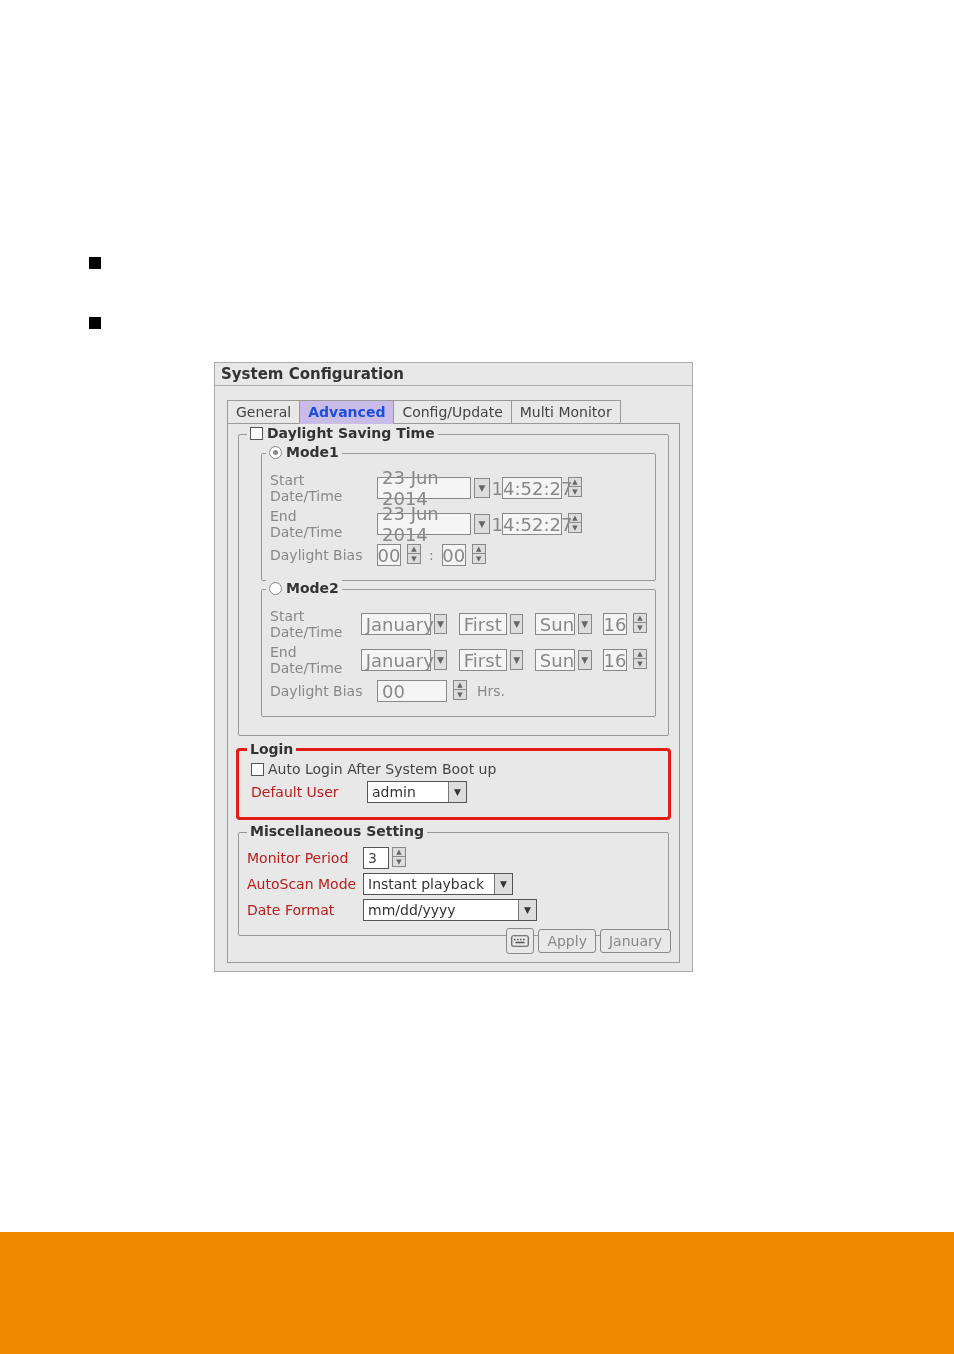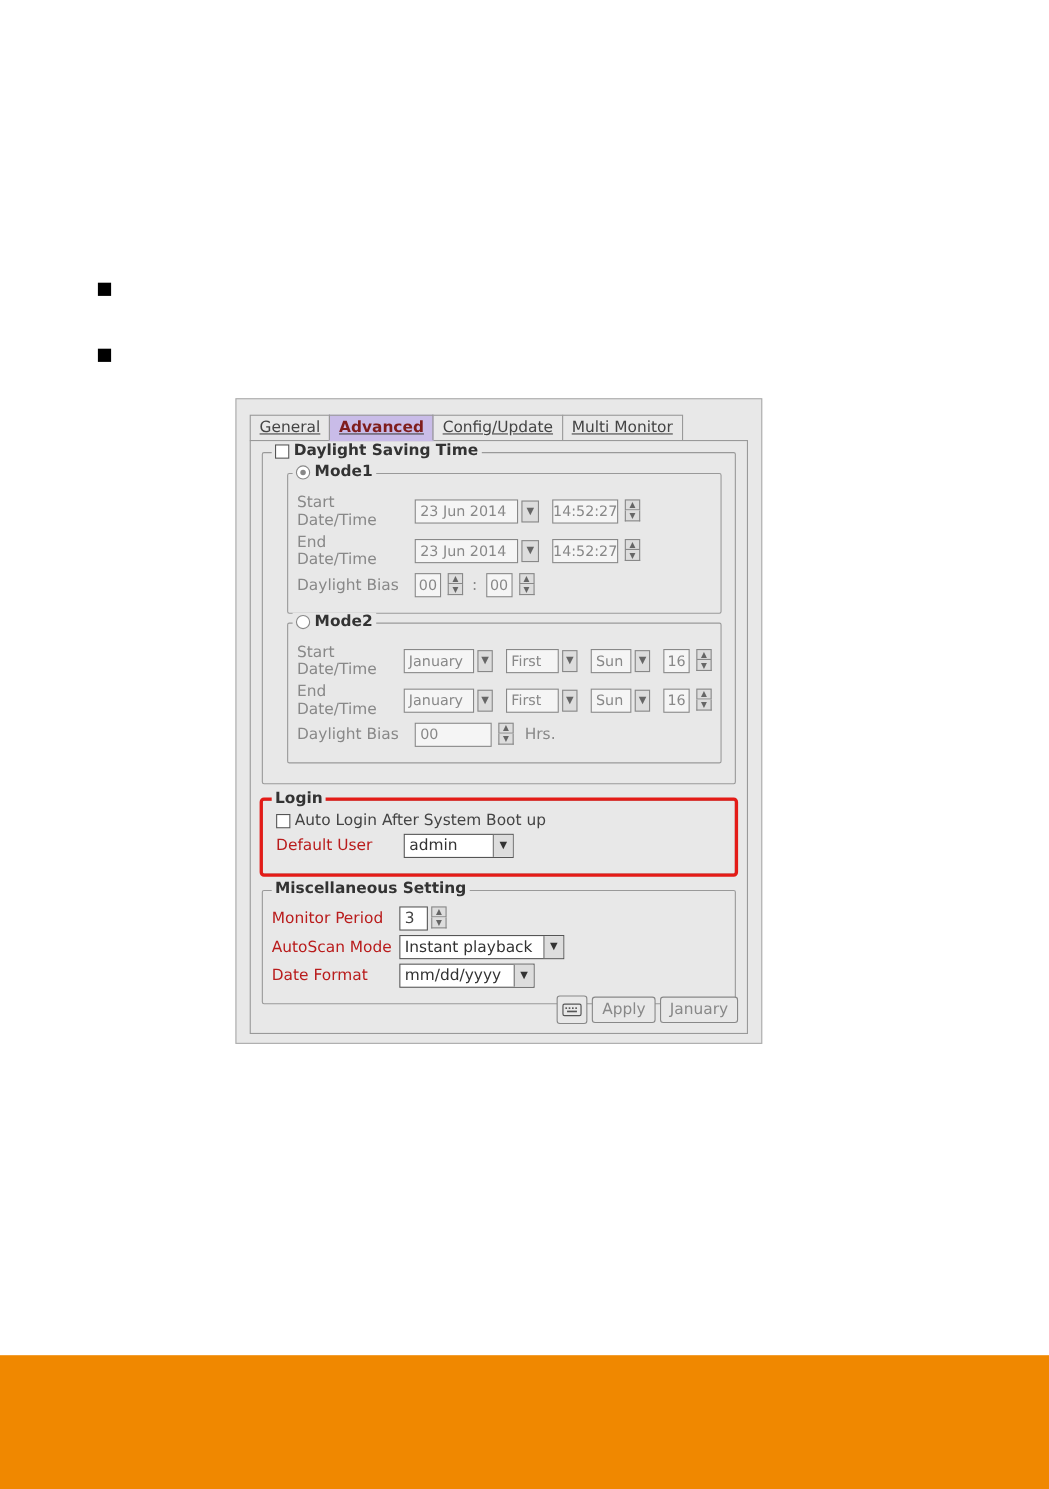--- a/index.html
+++ b/index.html
@@ -37,35 +37,34 @@
     font-weight: bold;
     font-size: 15px;
     color: #333;
   }
   .body {
     padding: 14px 12px 8px 12px;
   }
   .tabs {
     display: flex;
     margin-bottom: -1px;
-    text-decoration: underline;
   }
   .tab {
     border: 1px solid #999;
     padding: 3px 8px;
     font-size: 14px;
     background: #e8e8e8;
     color: #444;
     margin-right: -1px;
     cursor: pointer;
   }
   .tab.active {
     background: #c9bce8;
     font-weight: bold;
-    color: #7f1d1d;
+    color: #1d4ed8;
     border-bottom-color: #c9bce8;
     z-index: 2;
     position: relative;
   }
   .panel {
     border: 1px solid #999;
     background: #e8e8e8;
     padding: 10px 10px 8px 10px;
     min-height: 540px;
     position: relative;
@@ -113,21 +112,21 @@
   .row .lbl {
     width: 103px;
     color: #888;
   }
   .row .lbl.enabled { color: #b91c1c; }
   .ctrl {
     height: 22px;
     border: 1px solid #888;
     background: #f5f5f5;
     color: #888;
-    font-size: 13px;
+    font-size: 18px;
     padding: 1px 4px;
     display: inline-flex;
     align-items: center;
     position: relative;
   }
   .date-ctrl { width: 94px; }
   .dd-btn {
     width: 16px; height: 20px;
     border: 1px solid #888;
     background: #ddd;
@@ -240,20 +239,21 @@
     background: #f08800;
   }
 </style>
 </head>
 <body>
 
 <div class="black-square sq1"></div>
 <div class="black-square sq2"></div>
 
 <div class="window">
+  <div class="titlebar">System Configuration</div>
   <div class="body">
 
     <div class="tabs">
       <div class="tab">General</div>
       <div class="tab active">Advanced</div>
       <div class="tab">Config/Update</div>
       <div class="tab">Multi Monitor</div>
     </div>
 
     <div class="panel">
@@ -391,21 +391,21 @@
         </div>
         <div class="row">
           <span class="lbl enabled" style="width:112px">AutoScan Mode</span>
           <span class="select" style="width:150px">
             <span class="txt" style="flex:1">Instant playback</span>
             <span class="arrow">▼</span>
           </span>
         </div>
         <div class="row">
           <span class="lbl enabled" style="width:112px">Date Format</span>
-          <span class="select" style="width:123px">
+          <span class="select" style="width:174px">
             <span class="txt" style="flex:1">mm/dd/yyyy</span>
             <span class="arrow">▼</span>
           </span>
         </div>
       </div>
 
       <div class="bottom-btns">
         <span class="iconbtn kbd-icon">
           <svg viewBox="0 0 24 16">
               <rect x="1" y="1" width="22" height="14" rx="2" fill="none" stroke="#555" stroke-width="1.5"></rect>

